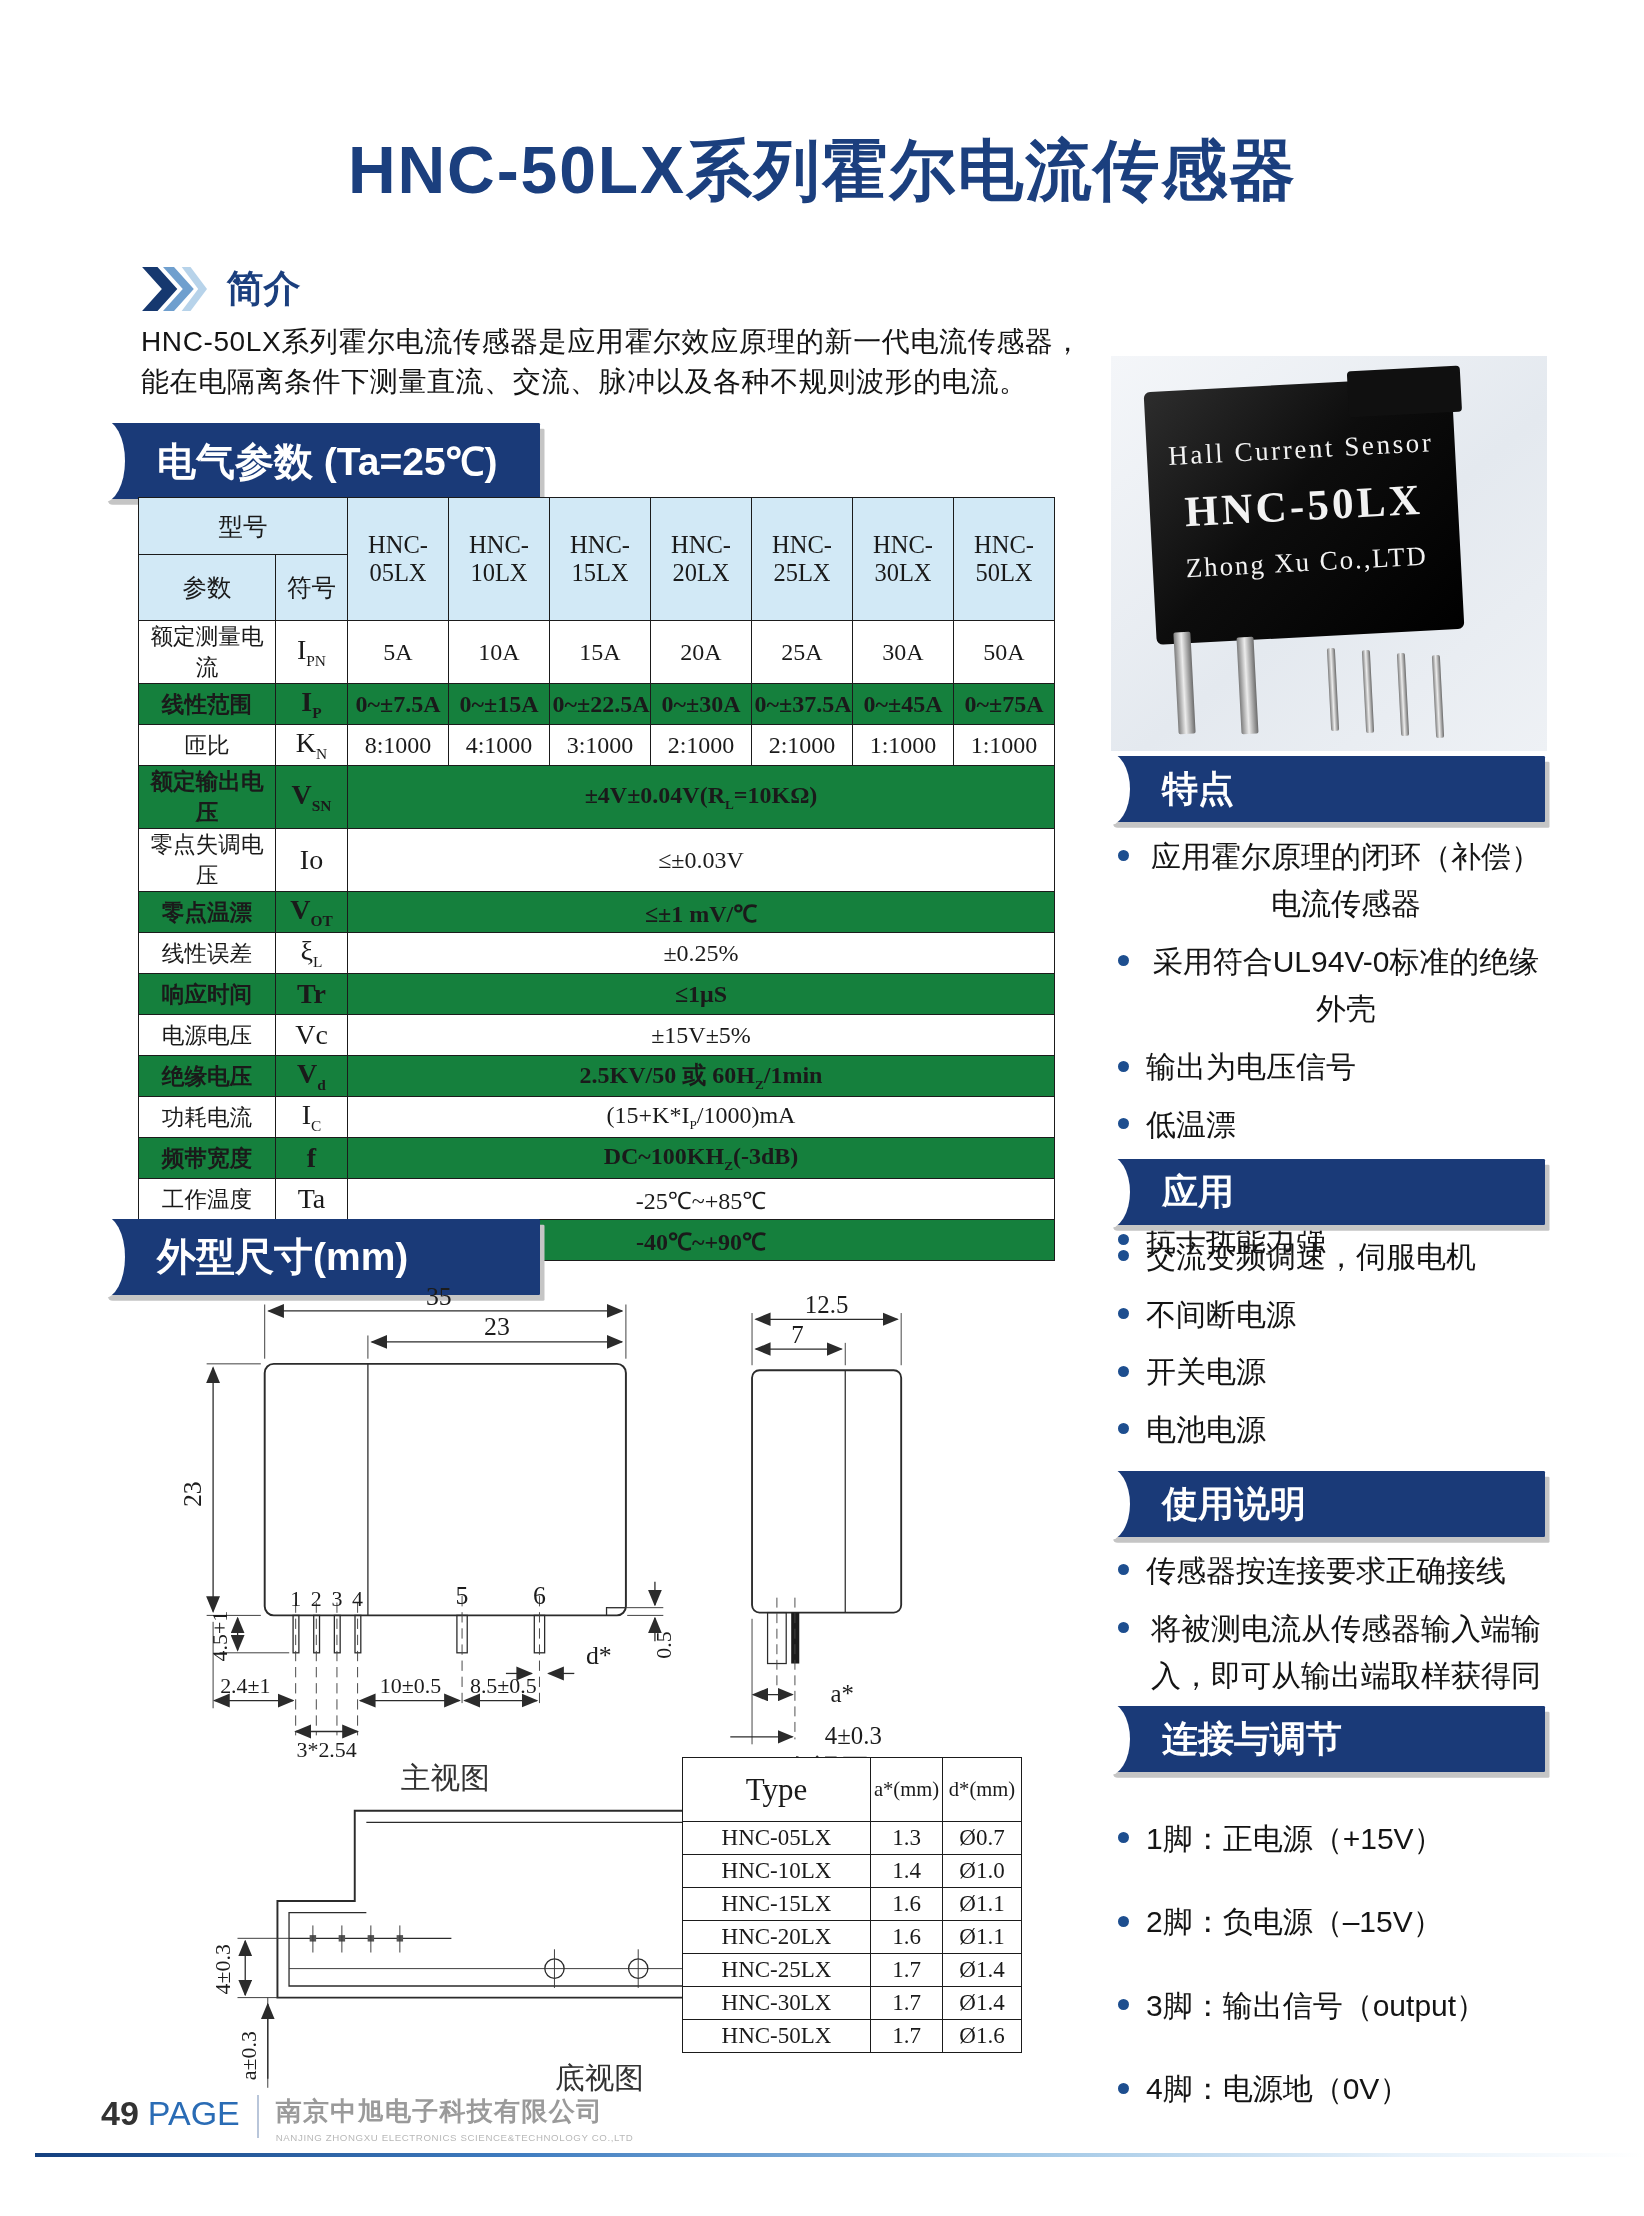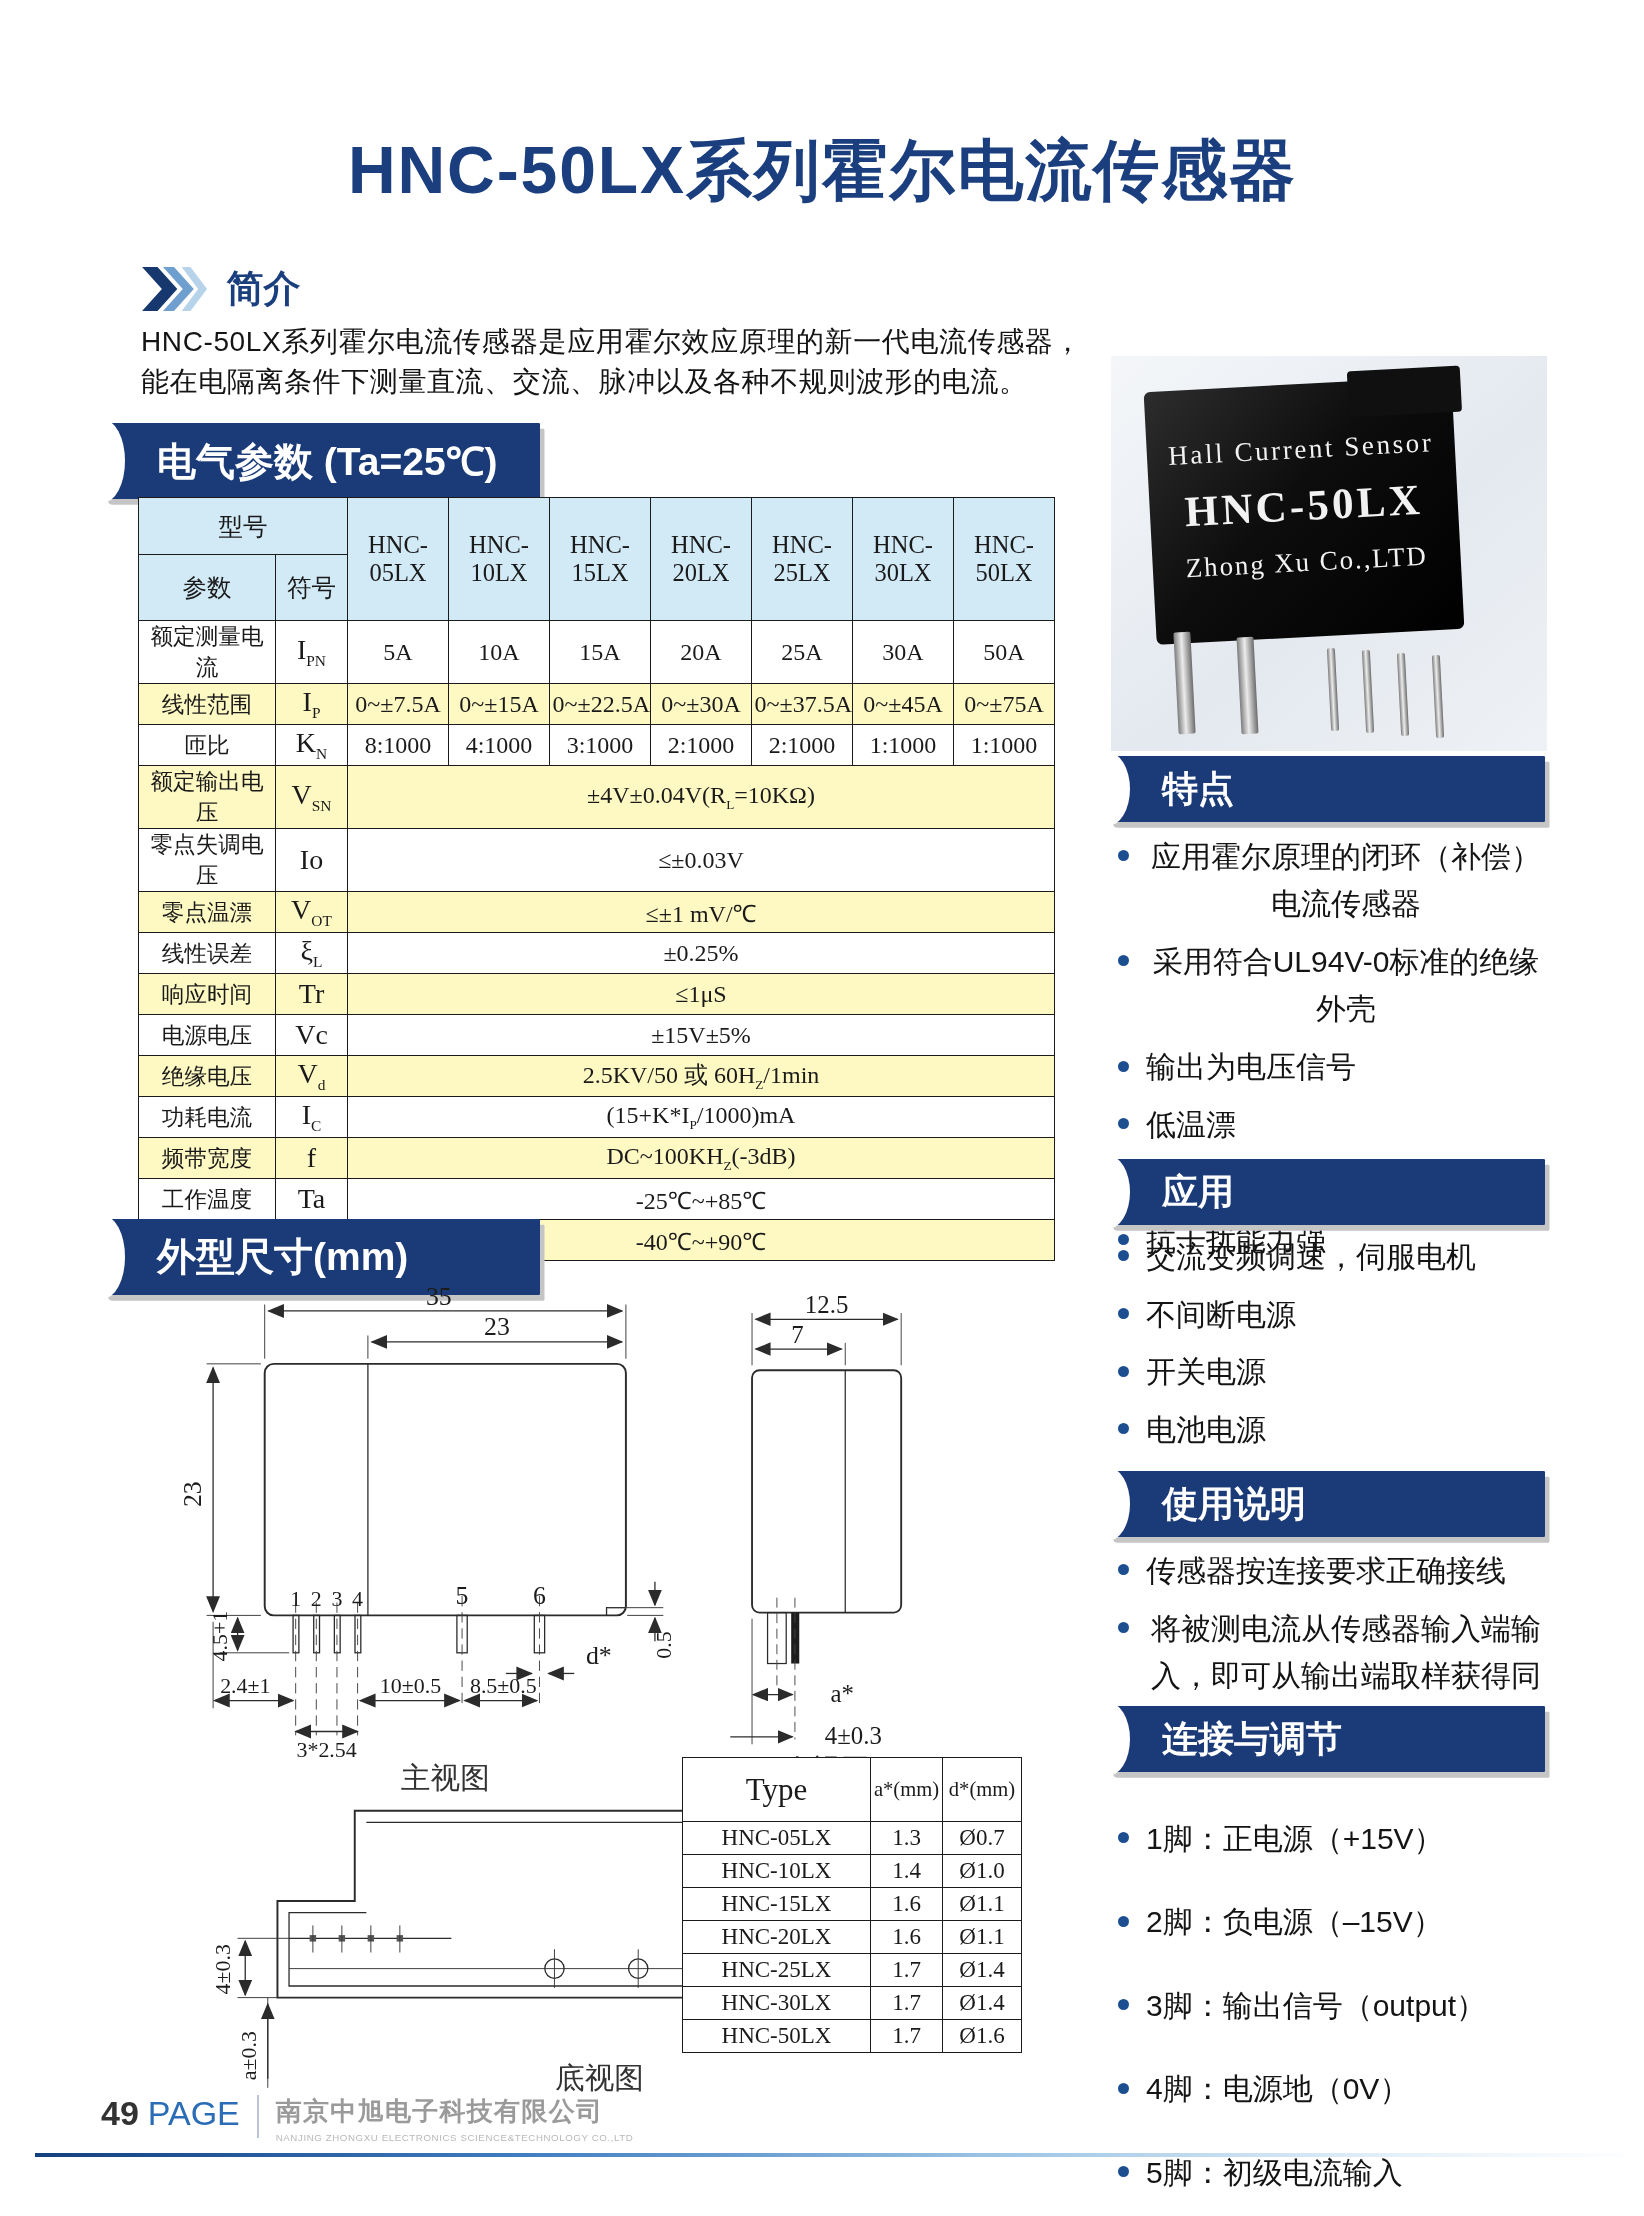--- a/index.html
+++ b/index.html
@@ -27,21 +27,21 @@
   #h-dims{left:103px;top:1219px;width:437px;height:76px;font-size:39px;}
   .rh{left:1108px;width:437px;height:66px;font-size:36px;text-align:center;}
   #h-feat{top:756px}#h-app{top:1159px}#h-use{top:1471px}#h-conn{top:1706px}
 
   
   .etable{position:absolute;left:138px;top:497px;border-collapse:collapse;table-layout:fixed;
           width:916px;font-family:"Liberation Serif",serif;}
   .etable td{border:1.3px solid #1b1b1b;text-align:center;vertical-align:middle;padding:0 2.6px;
           box-sizing:border-box;background:#fff;}
   .etable tr.hb td{background:#d2e9f6;}
-  .etable tr.blue td{background:#fef9c3;}
+  .etable tr.blue td{background:#15803d;font-weight:bold;}
   .etable .r1 td{height:57px;font-size:24.5px;}
   .etable .r2 td{height:66px;font-size:24.5px;}
   .etable tr.dr td{height:41px;}
   .etable .model{font-size:21px;}
   .etable .param{font-size:22.6px;}
   .etable .sym{font-size:28px;}
   .etable .val{font-size:24px;}
   sub{font-size:.55em;}
 
   
@@ -537,24 +537,20 @@
         <span class="btxt">2脚：负电源（–15V）</span>
       </div>
       <div class="bullet">
         <span class="dot"></span>
         <span class="btxt">3脚：输出信号（output）</span>
       </div>
       <div class="bullet">
         <span class="dot"></span>
         <span class="btxt">4脚：电源地（0V）</span>
       </div>
-      <div class="bullet">
-        <span class="dot"></span>
-        <span class="btxt">5脚：初级电流输入</span>
-      </div>
     </div>
 
   <div class="footer">
     <span class="pnum">49</span>
     <span class="plabel">PAGE</span>
     <span class="fdiv"></span>
     <div class="fcompany">
       <div class="cn">南京中旭电子科技有限公司</div>
       <div class="en">NANJING ZHONGXU ELECTRONICS SCIENCE&amp;TECHNOLOGY CO.,LTD</div>
     </div>

